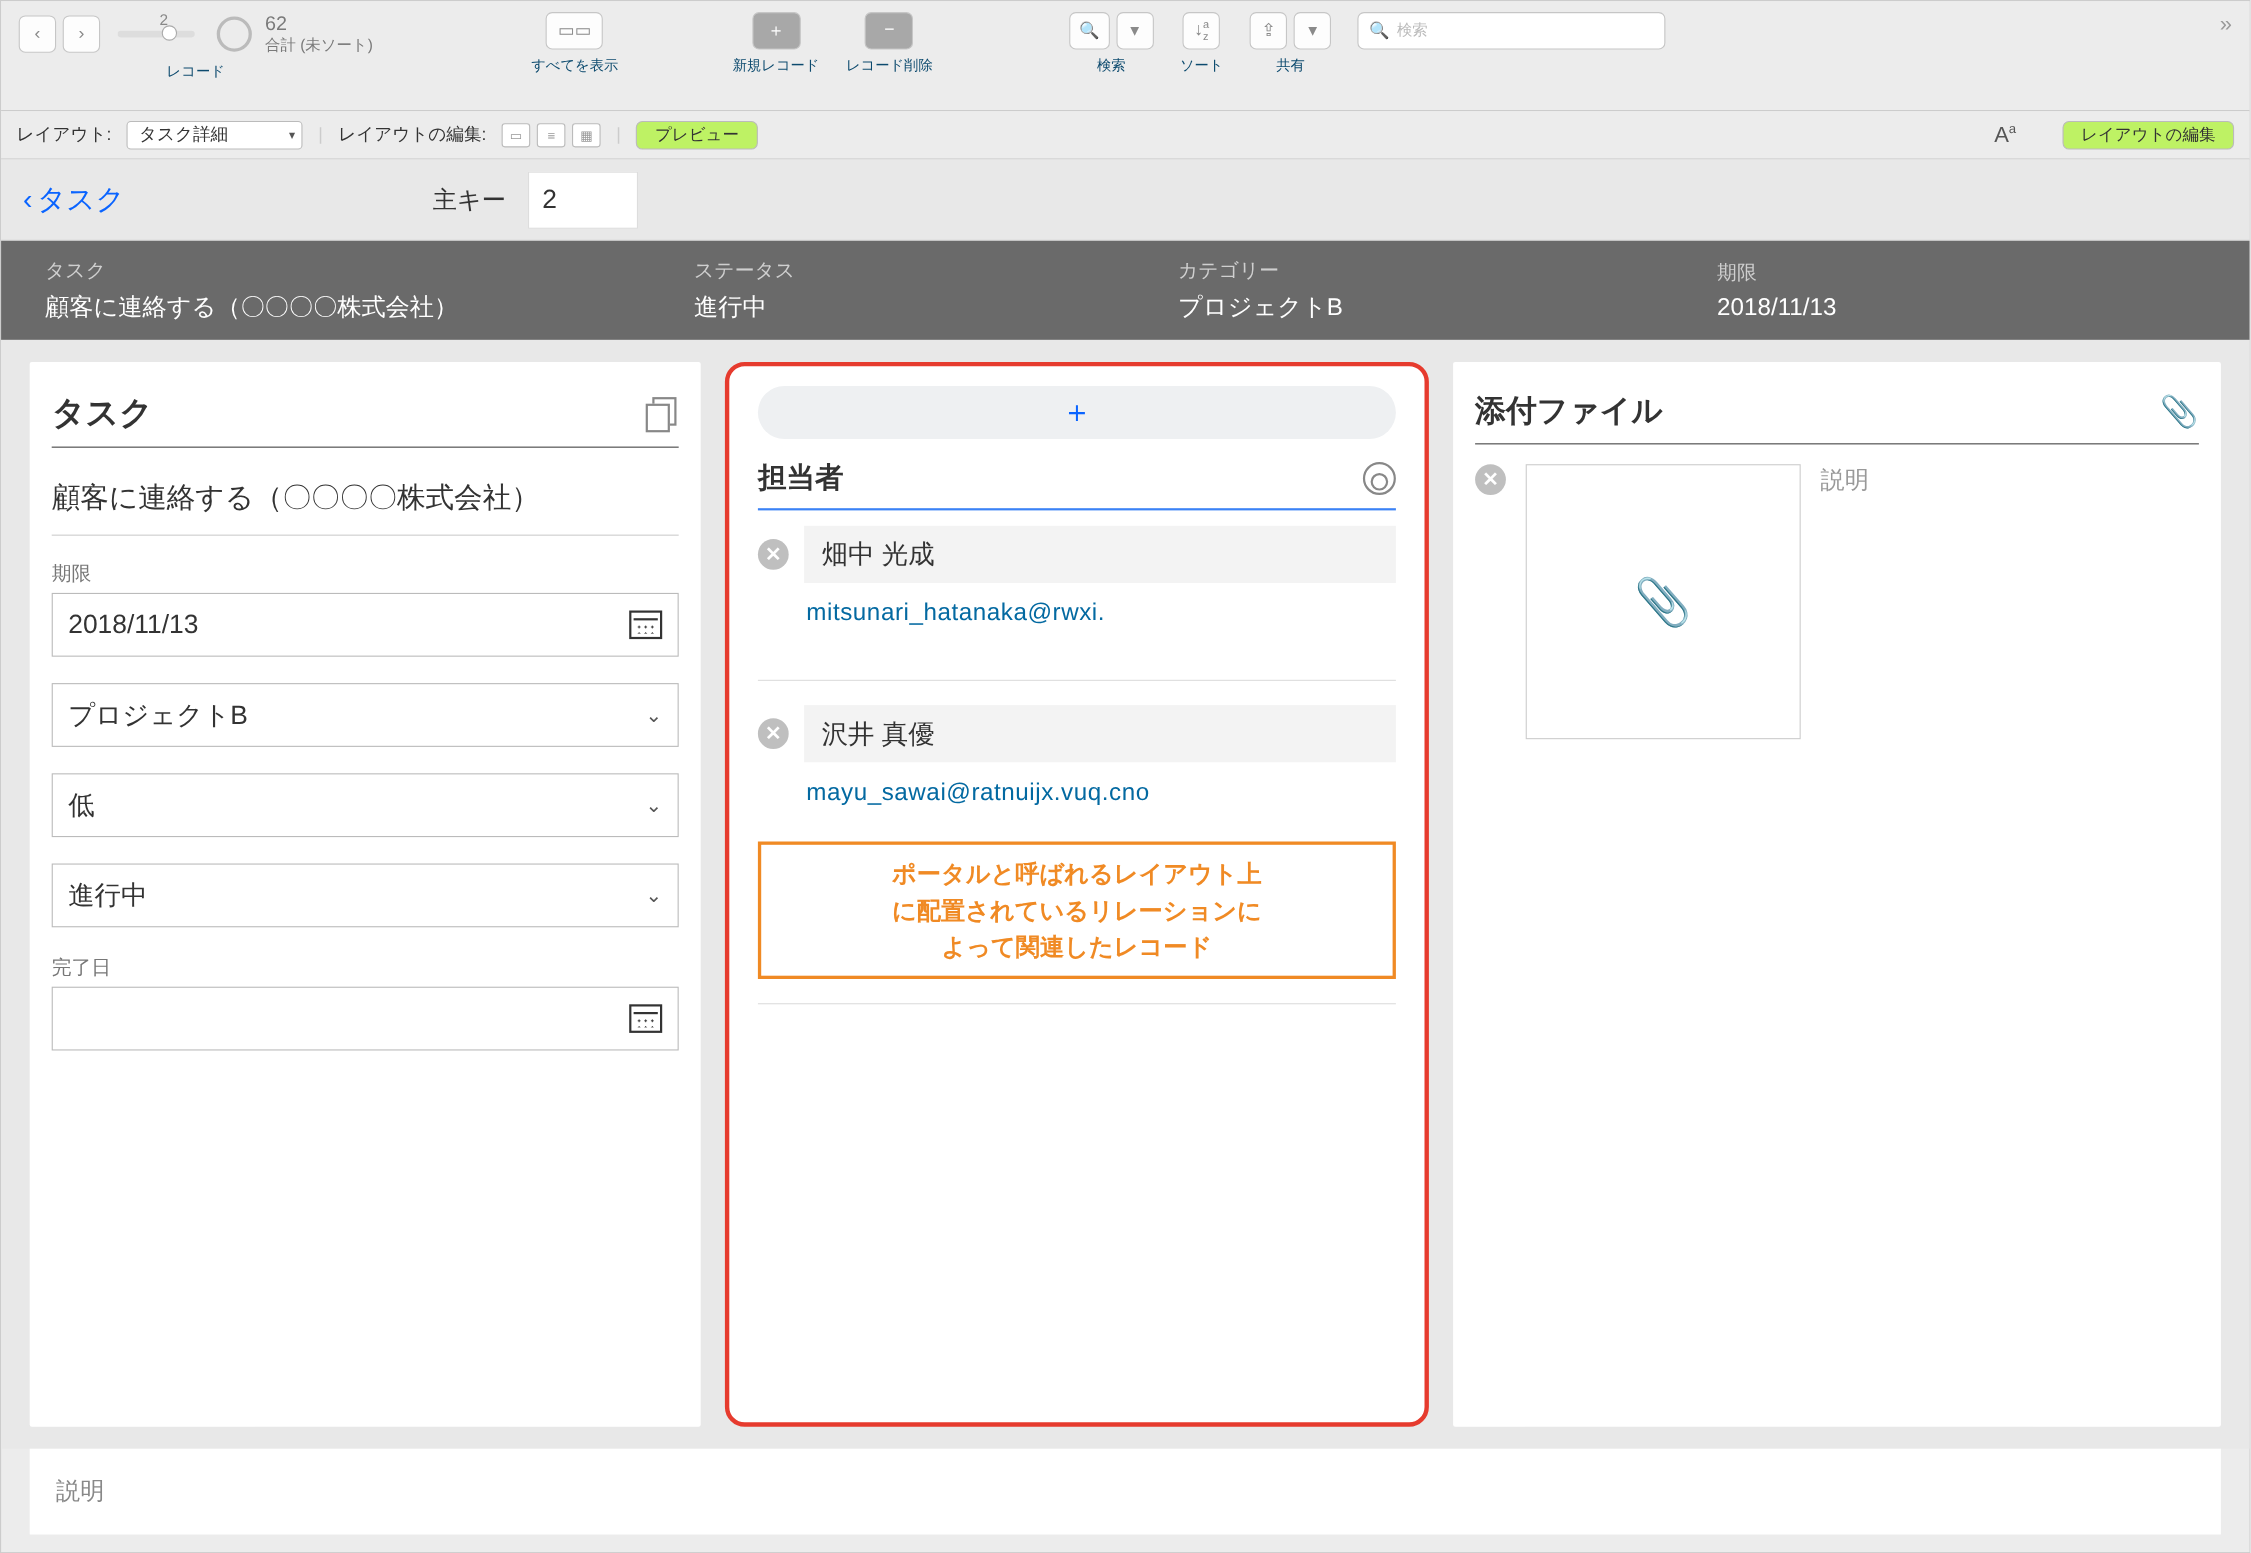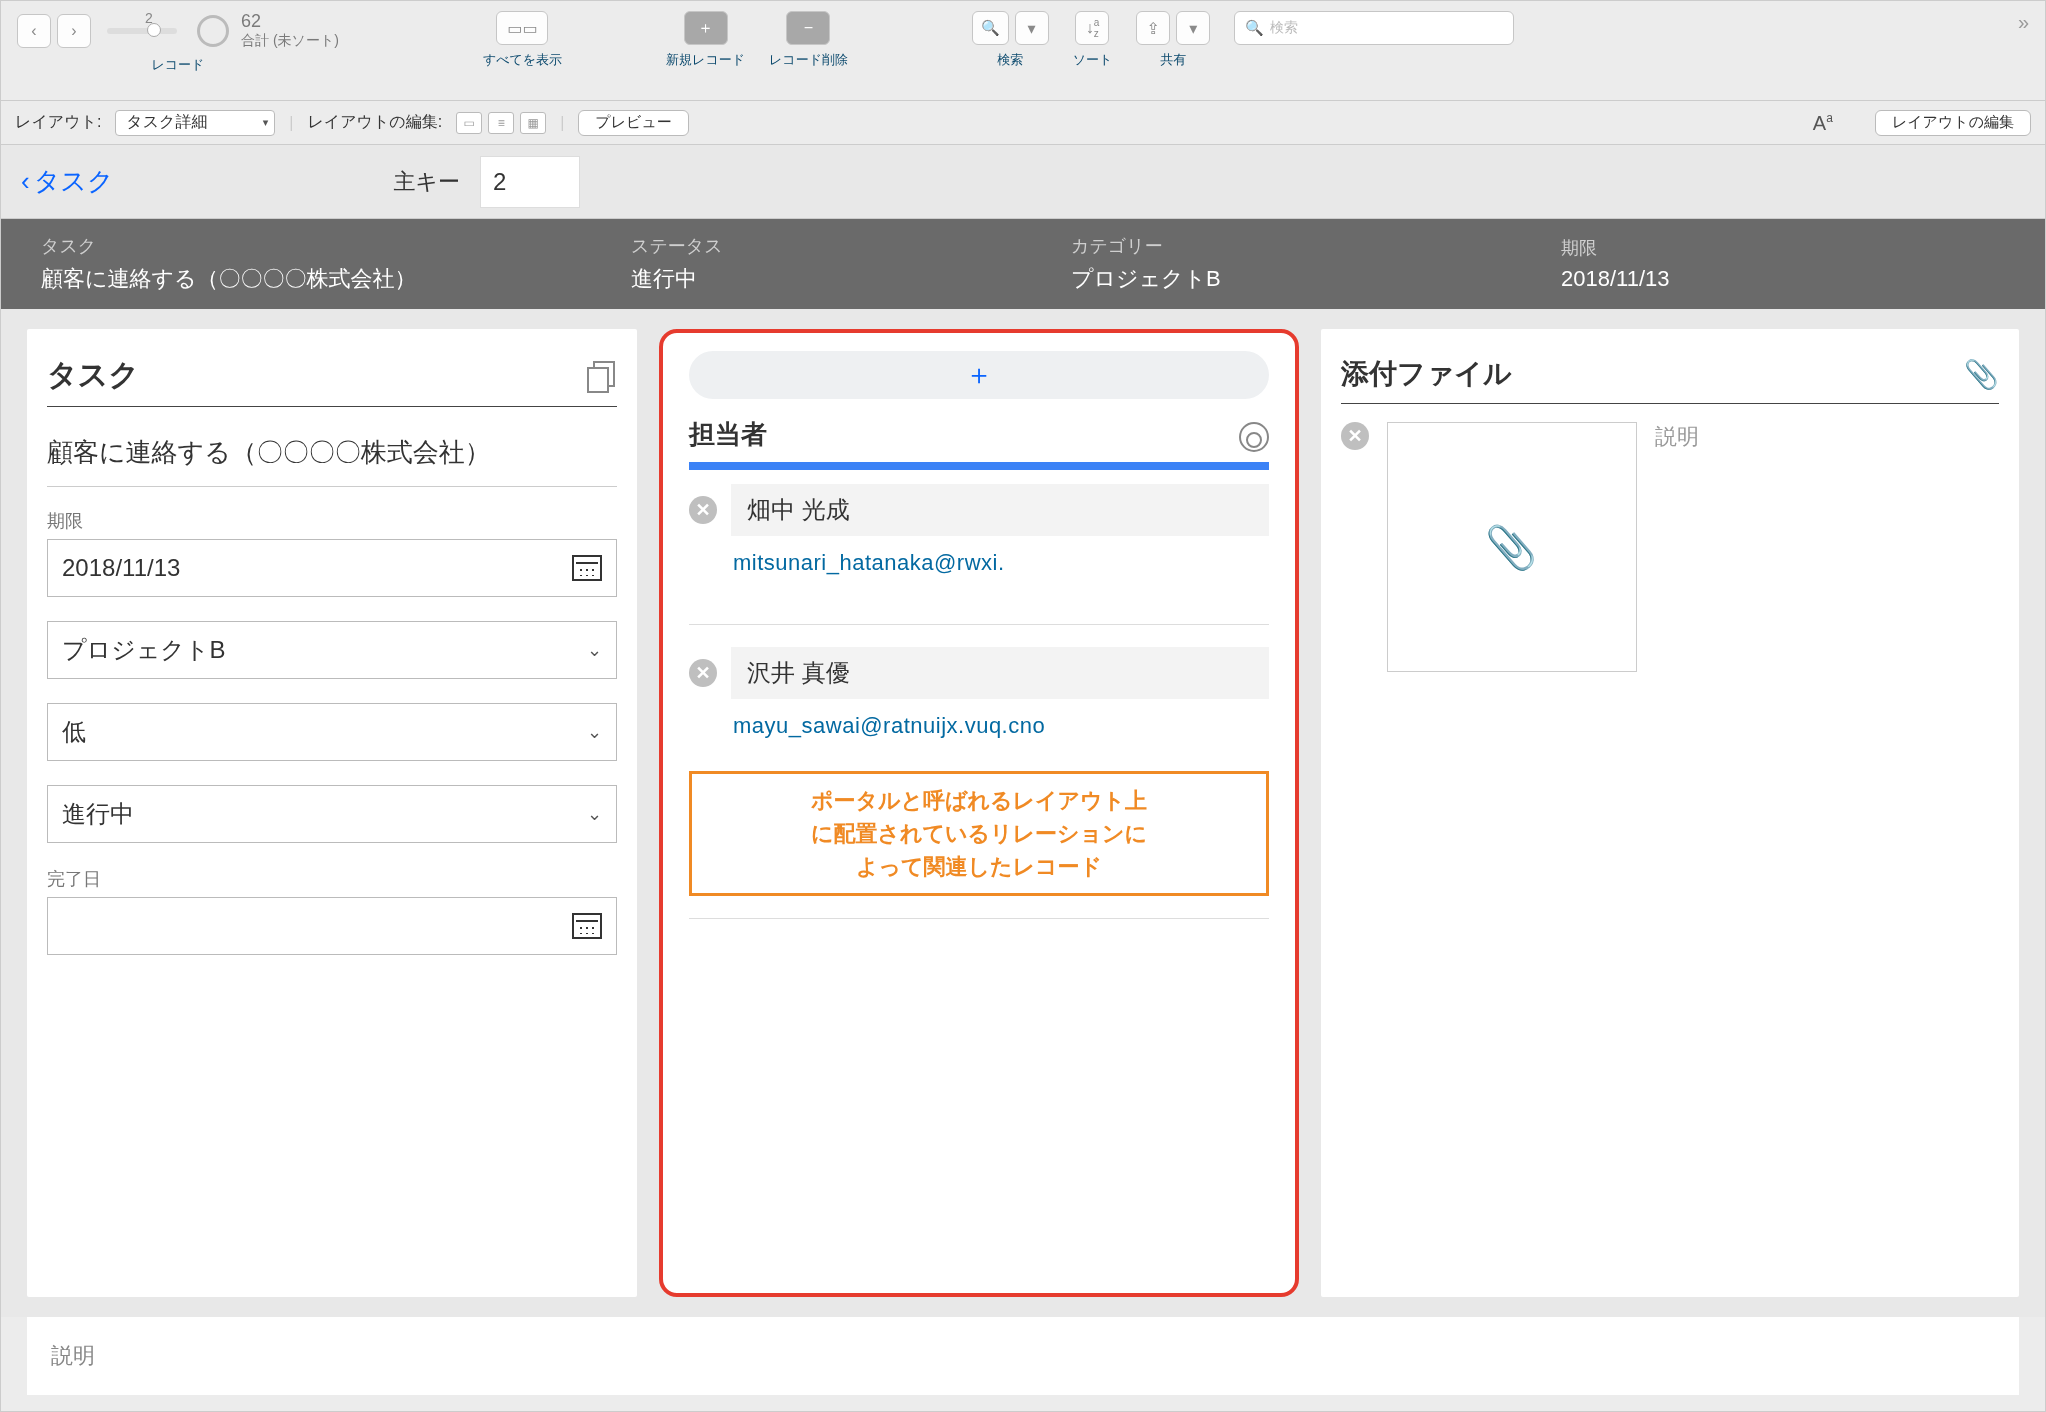--- a/index.html
+++ b/index.html
@@ -61,21 +61,21 @@
 
 .layoutbar {
   height: 44px; background:#ececec; border-bottom:1px solid #ccc;
   display:flex; align-items:center; padding:0 14px; gap:14px; font-size:16px;
 }
 .select-mock {
   height:26px; border:1px solid #bbb; border-radius:4px; background:#ffffff;
   display:flex; align-items:center; padding:0 24px 0 10px; position:relative; min-width:160px;
 }
 .select-mock::after { content:"▾"; position:absolute; right:6px; color:#555; font-size:11px;}
-.pill-btn { height:26px; border:1px solid #bbb; border-radius:6px; background:#ffffff; padding:0 16px; display:flex; align-items:center; font-size:15px;}
+.pill-btn { height:26px; border:1px solid #bbb; border-radius:6px; background:#bef264; padding:0 16px; display:flex; align-items:center; font-size:15px;}
 .view-icons { display:flex; gap:6px;}
 .vicon { width:26px;height:22px;border:1px solid #bbb;border-radius:3px;background:#fff;display:flex;align-items:center;justify-content:center;color:#999;font-size:12px;}
 .spacer { flex:1; }
 .Aa { font-size:20px; color:#555; }
 
 .subheader {
   height: 74px; background:#e8e8e8; display:flex; align-items:center; padding:0 20px; gap:20px;
   border-bottom:1px solid #ccc;
 }
 .back-link { color:#0a64ff; font-size:26px; display:flex; align-items:center; gap:4px;}
@@ -115,21 +115,21 @@
 .chev-d { color:#555; font-size:18px;}
 .cal-icon { width:30px;height:26px;border:2px solid #333;position:relative;}
 .cal-icon::before{content:"";position:absolute;top:5px;left:2px;right:2px;height:2px;background:#333;}
 .cal-icon .dots{position:absolute;top:10px;left:4px;right:4px;bottom:3px;
   background-image:radial-gradient(#333 1px,transparent 1px);background-size:6px 6px;}
 
 .add-bar {
   height:48px; background:#eef0f2; border-radius:24px; display:flex; align-items:center; justify-content:center;
   color:#0a64ff; font-size:28px; font-weight:300; margin-bottom:18px;
 }
-.assignee-head { display:flex; align-items:flex-end; justify-content:space-between; border-bottom:8px solid #3b82f6; padding-bottom:10px; margin-bottom:14px;}
+.assignee-head { display:flex; align-items:center; justify-content:space-between; border-bottom:2px solid #3b82f6; padding-bottom:10px; margin-bottom:14px;}
 .assignee-head h3 { font-size:26px; font-weight:700;}
 .person-icon { width:30px;height:30px;border:2px solid #888;border-radius:50%;display:flex;align-items:flex-end;justify-content:center;overflow:hidden;}
 .person-icon::before{content:"";width:12px;height:12px;border:2px solid #888;border-radius:50%;margin-bottom:2px;}
 
 .assignee-row { margin-bottom:26px; }
 .assignee-top { display:flex; align-items:center; gap:14px;}
 .del-circ { width:28px;height:28px;border-radius:50%;background:#bfbfbf;color:#fff;display:flex;align-items:center;justify-content:center;font-size:18px;font-weight:bold;}
 .name-box { flex:1; height:52px; background:#f3f3f3; display:flex; align-items:center; padding:0 16px; font-size:24px;}
 .email-text { font-size:22px; color:#0369a1; margin:14px 0 0 44px; letter-spacing:0.5px;}
 

